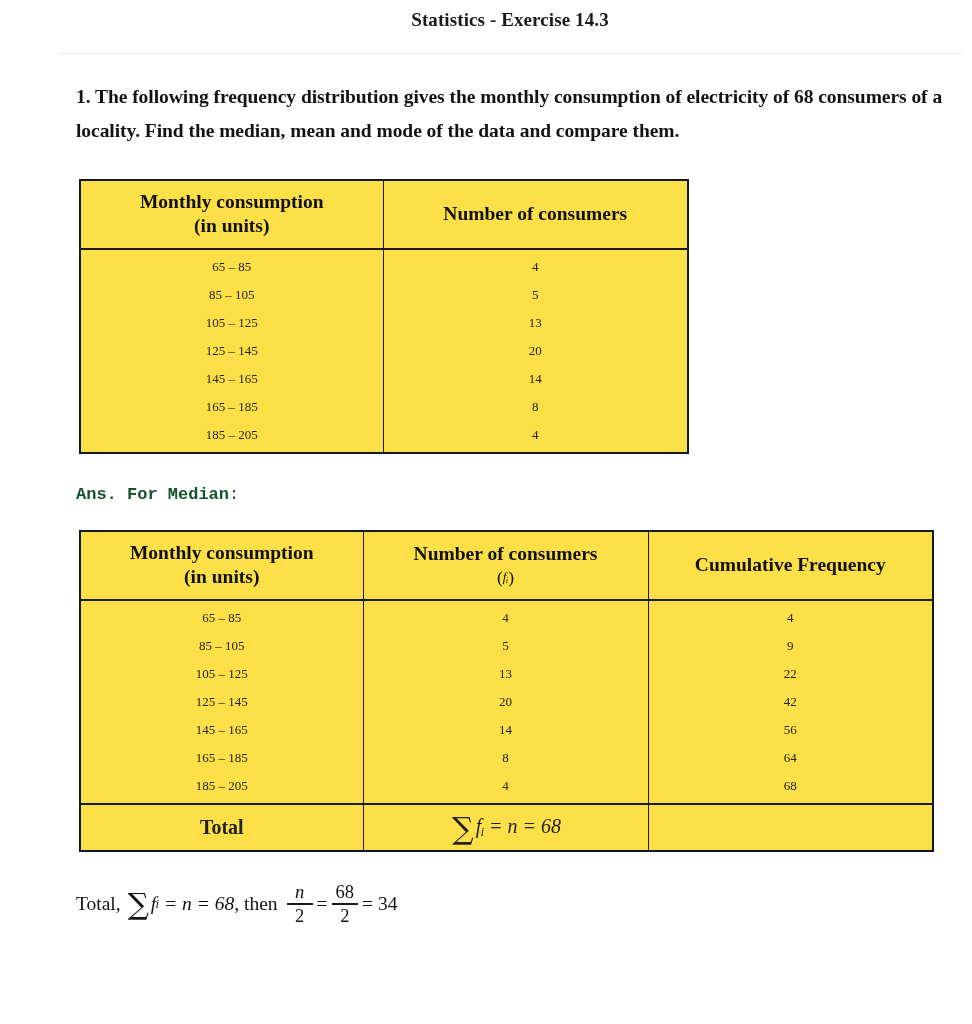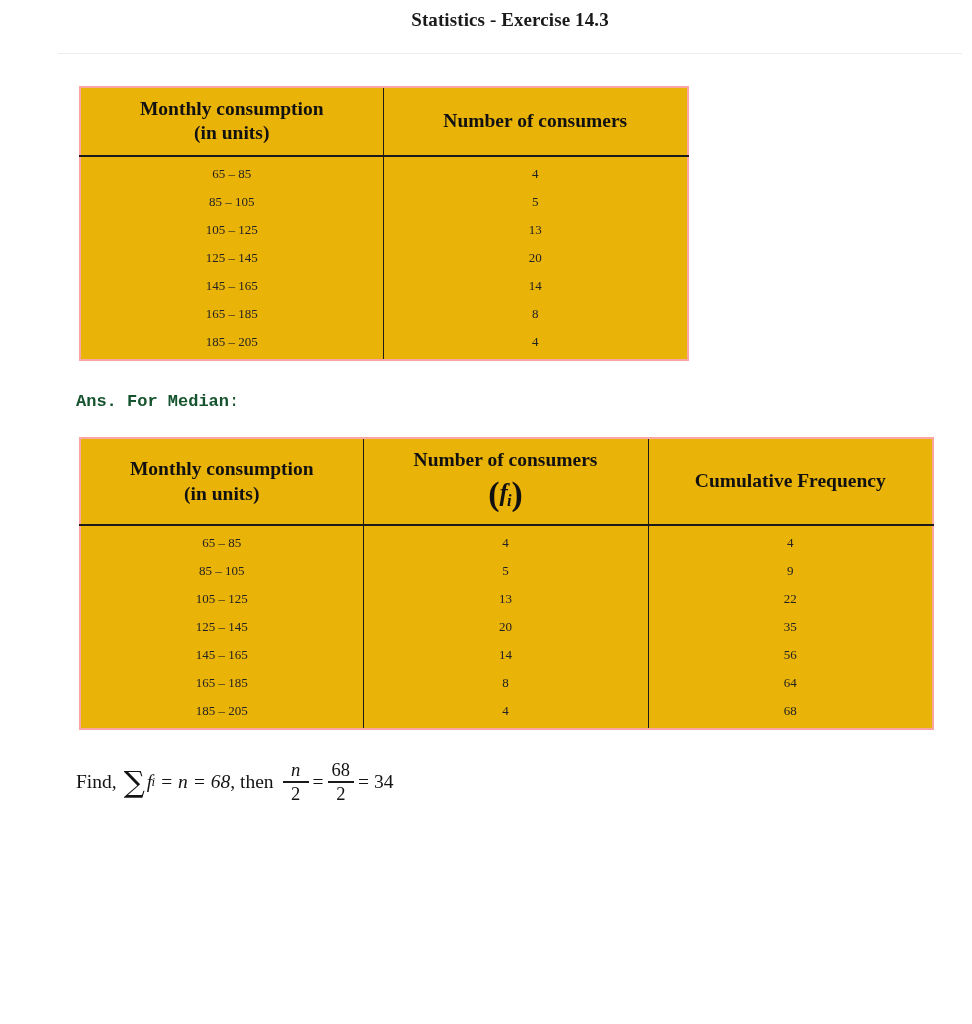--- a/index.html
+++ b/index.html
@@ -47,22 +47,22 @@
     line-height: 1.72;
     color: #131313;
     letter-spacing: -0.05px;
   }
 
   
   .tbl-wrap { margin-left: 55px; }
 
   table.freq {
     border-collapse: collapse;
-    border: 2px solid #fca5a5;
-    background: #eab308;
+    border: 2px solid #0f172a;
+    background: #fde047;
     table-layout: fixed;
   }
   table.freq td, table.freq th {
     border: 1px solid #1b1b1b;
     padding: 0;
     vertical-align: middle;
     text-align: center;
   }
   table.freq thead th {
     border-bottom: 2px solid #1b1b1b;
@@ -121,22 +121,22 @@
     margin-left: -0.06em;
   }
   .sigma {
     font-size: 1.52em;
     font-family: "DejaVu Serif", "Liberation Serif", serif;
     vertical-align: -0.2em;
     line-height: 0.6;
     padding: 0 2px;
   }
   .paren-f {
-    font-size: 25px;
-    font-weight: bold;
+    font-size: 13px;
+    font-weight: normal;
     display: block;
     margin-top: 1px;
   }
   .paren-f .pl, .paren-f .pr {
     font-size: 1.35em;
     vertical-align: -0.12em;
     font-style: normal;
   }
 
   
@@ -170,20 +170,21 @@
   .sp { display: inline-block; width: 5px; }
 </style>
 </head>
 <body>
 
 <div class="page">
 
   <div class="doc-title">Statistics - Exercise 14.3</div>
   <div class="title-rule"></div>
 
+  <div class="question">1. The following frequency distribution gives the monthly consumption of electricity of 68 consumers of a locality. Find the median, mean and mode of the data and compare them.</div>
 
   <div class="t1-space"></div>
 
   <div class="tbl-wrap">
     <table class="freq" id="table-one">
       <colgroup>
           <col class="c1">
           <col class="c2">
         </colgroup>
       <thead>
@@ -266,43 +267,48 @@
           <td>9</td>
         </tr>
         <tr>
           <td>105 – 125</td>
           <td>13</td>
           <td>22</td>
         </tr>
         <tr>
           <td>125 – 145</td>
           <td>20</td>
-          <td>35</td>
+          <td>42</td>
         </tr>
         <tr>
           <td>145 – 165</td>
           <td>14</td>
           <td>56</td>
         </tr>
         <tr>
           <td>165 – 185</td>
           <td>8</td>
           <td>64</td>
         </tr>
         <tr class="last-data">
           <td>185 – 205</td>
           <td>4</td>
           <td>68</td>
         </tr>
+        <tr class="total-row">
+          <td class="total-label">Total</td>
+          <td><span class="sigma">∑</span><span class="mi">f</span><span class="sub">i</span><span class="sp"></span><span class="mi">= n = 68</span></td>
+          <td></td>
+        </tr>
       </tbody>
     </table>
   </div>
 
   <div class="closing">
-    <span class="seg">Find,</span>
+    <span class="seg">Total,</span>
     <span class="sp"></span>
     <span class="sigma">∑</span>
     <span class="mi">f</span>
       <span class="sub">i</span>
     <span class="sp"></span>
     <span class="seg mi">= n = 68</span>
     <span class="seg">, then</span>
     <span class="sp"></span>
     <span class="frac">
       <span class="num mi">n</span>

